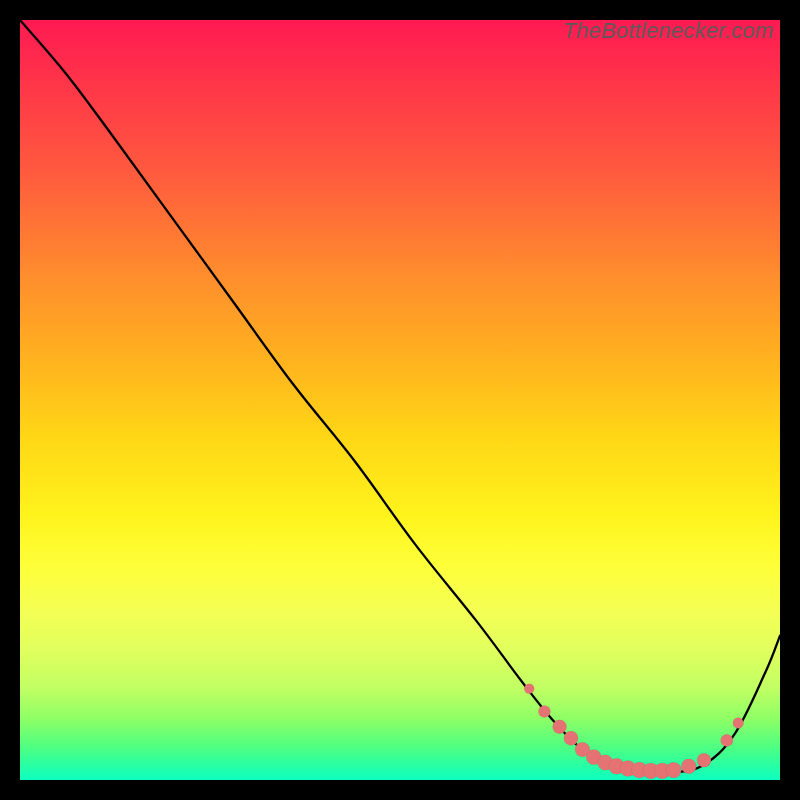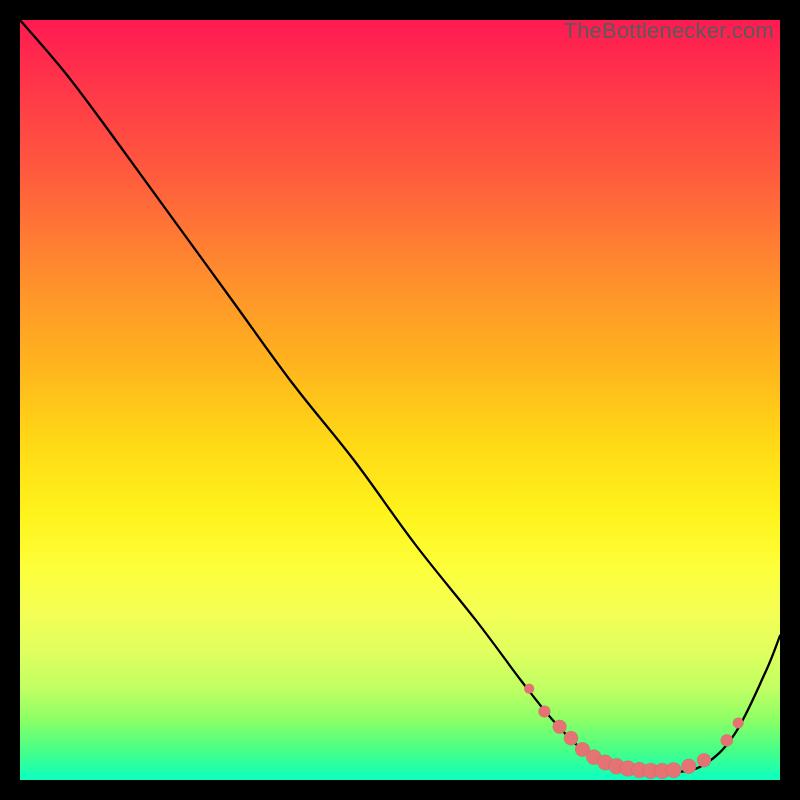--- a/index.html
+++ b/index.html
@@ -33,20 +33,21 @@
       #ffd716 55%,
       #fff31c 65%,
       #fdff3a 72%,
       #f4ff55 78%,
       #e0ff5e 83%,
       #c0ff63 88%,
       #8dff66 92%,
       #49ff85 96%,
       #0cffc1 100%
     );
+    font-style: italic;
   }
   .watermark {
     position: absolute;
     right: 6px;
     top: -2px;
     font-family: Verdana, Geneva, sans-serif;
     font-size: 22px;
     font-weight: 500;
     color: #5a5a5a;
     letter-spacing: 0.2px;

